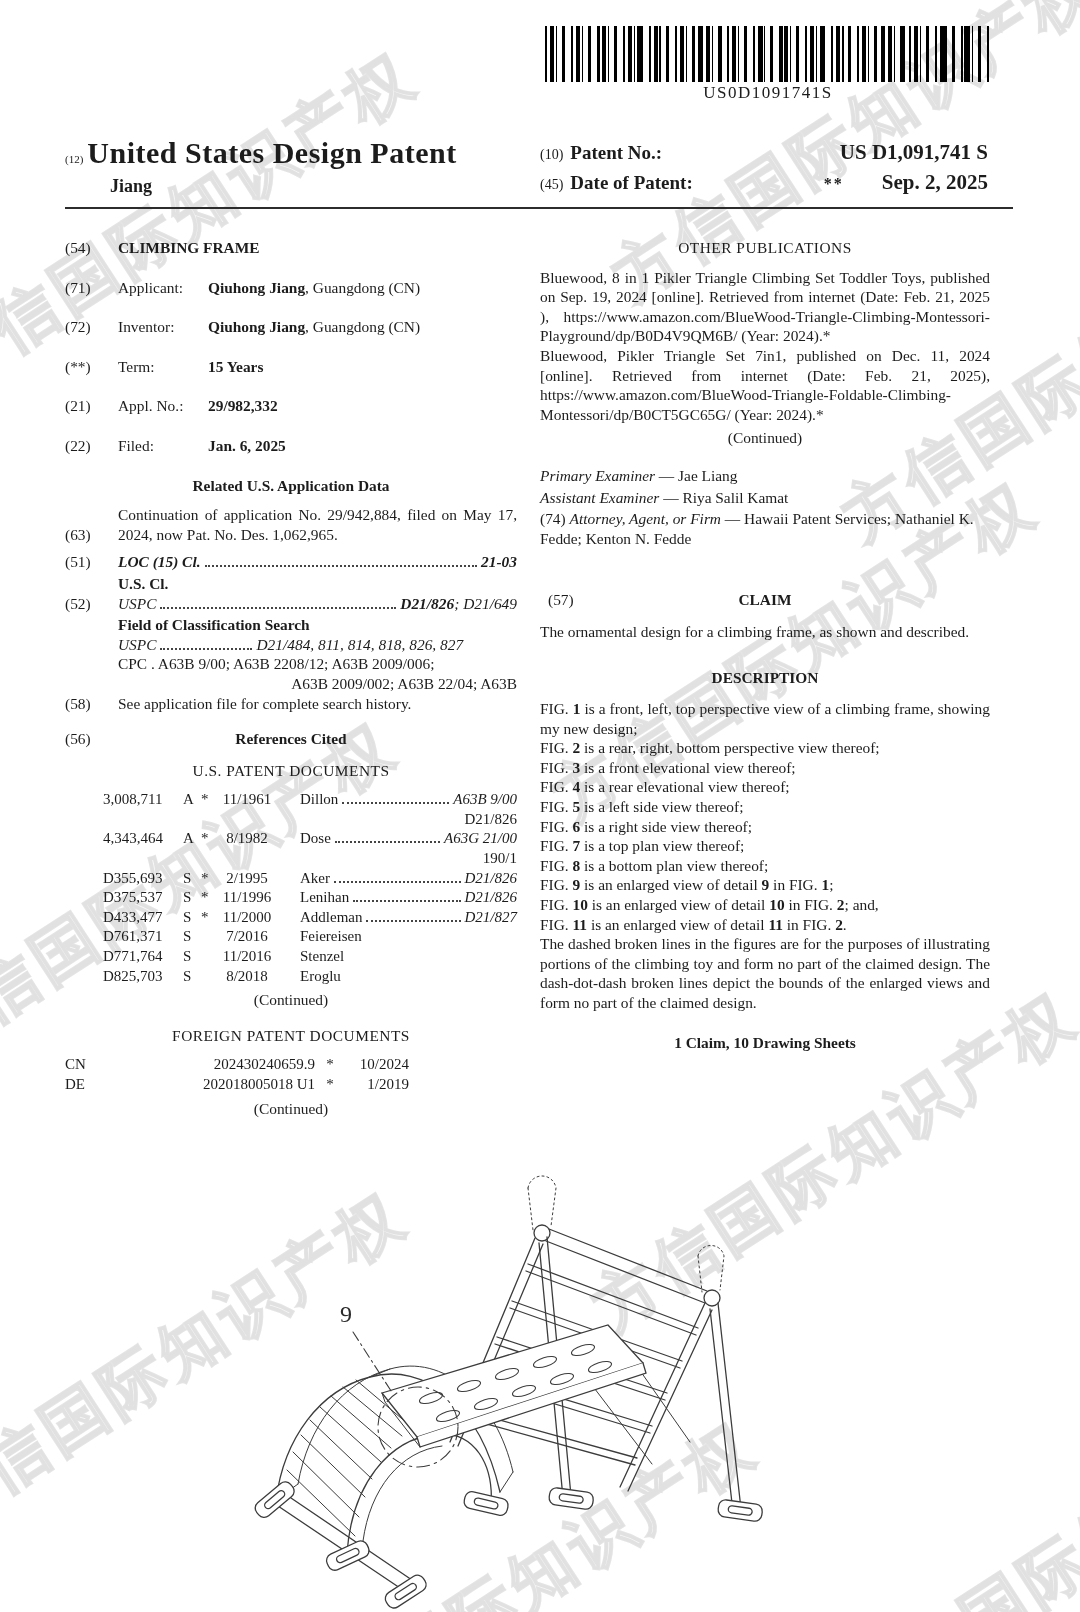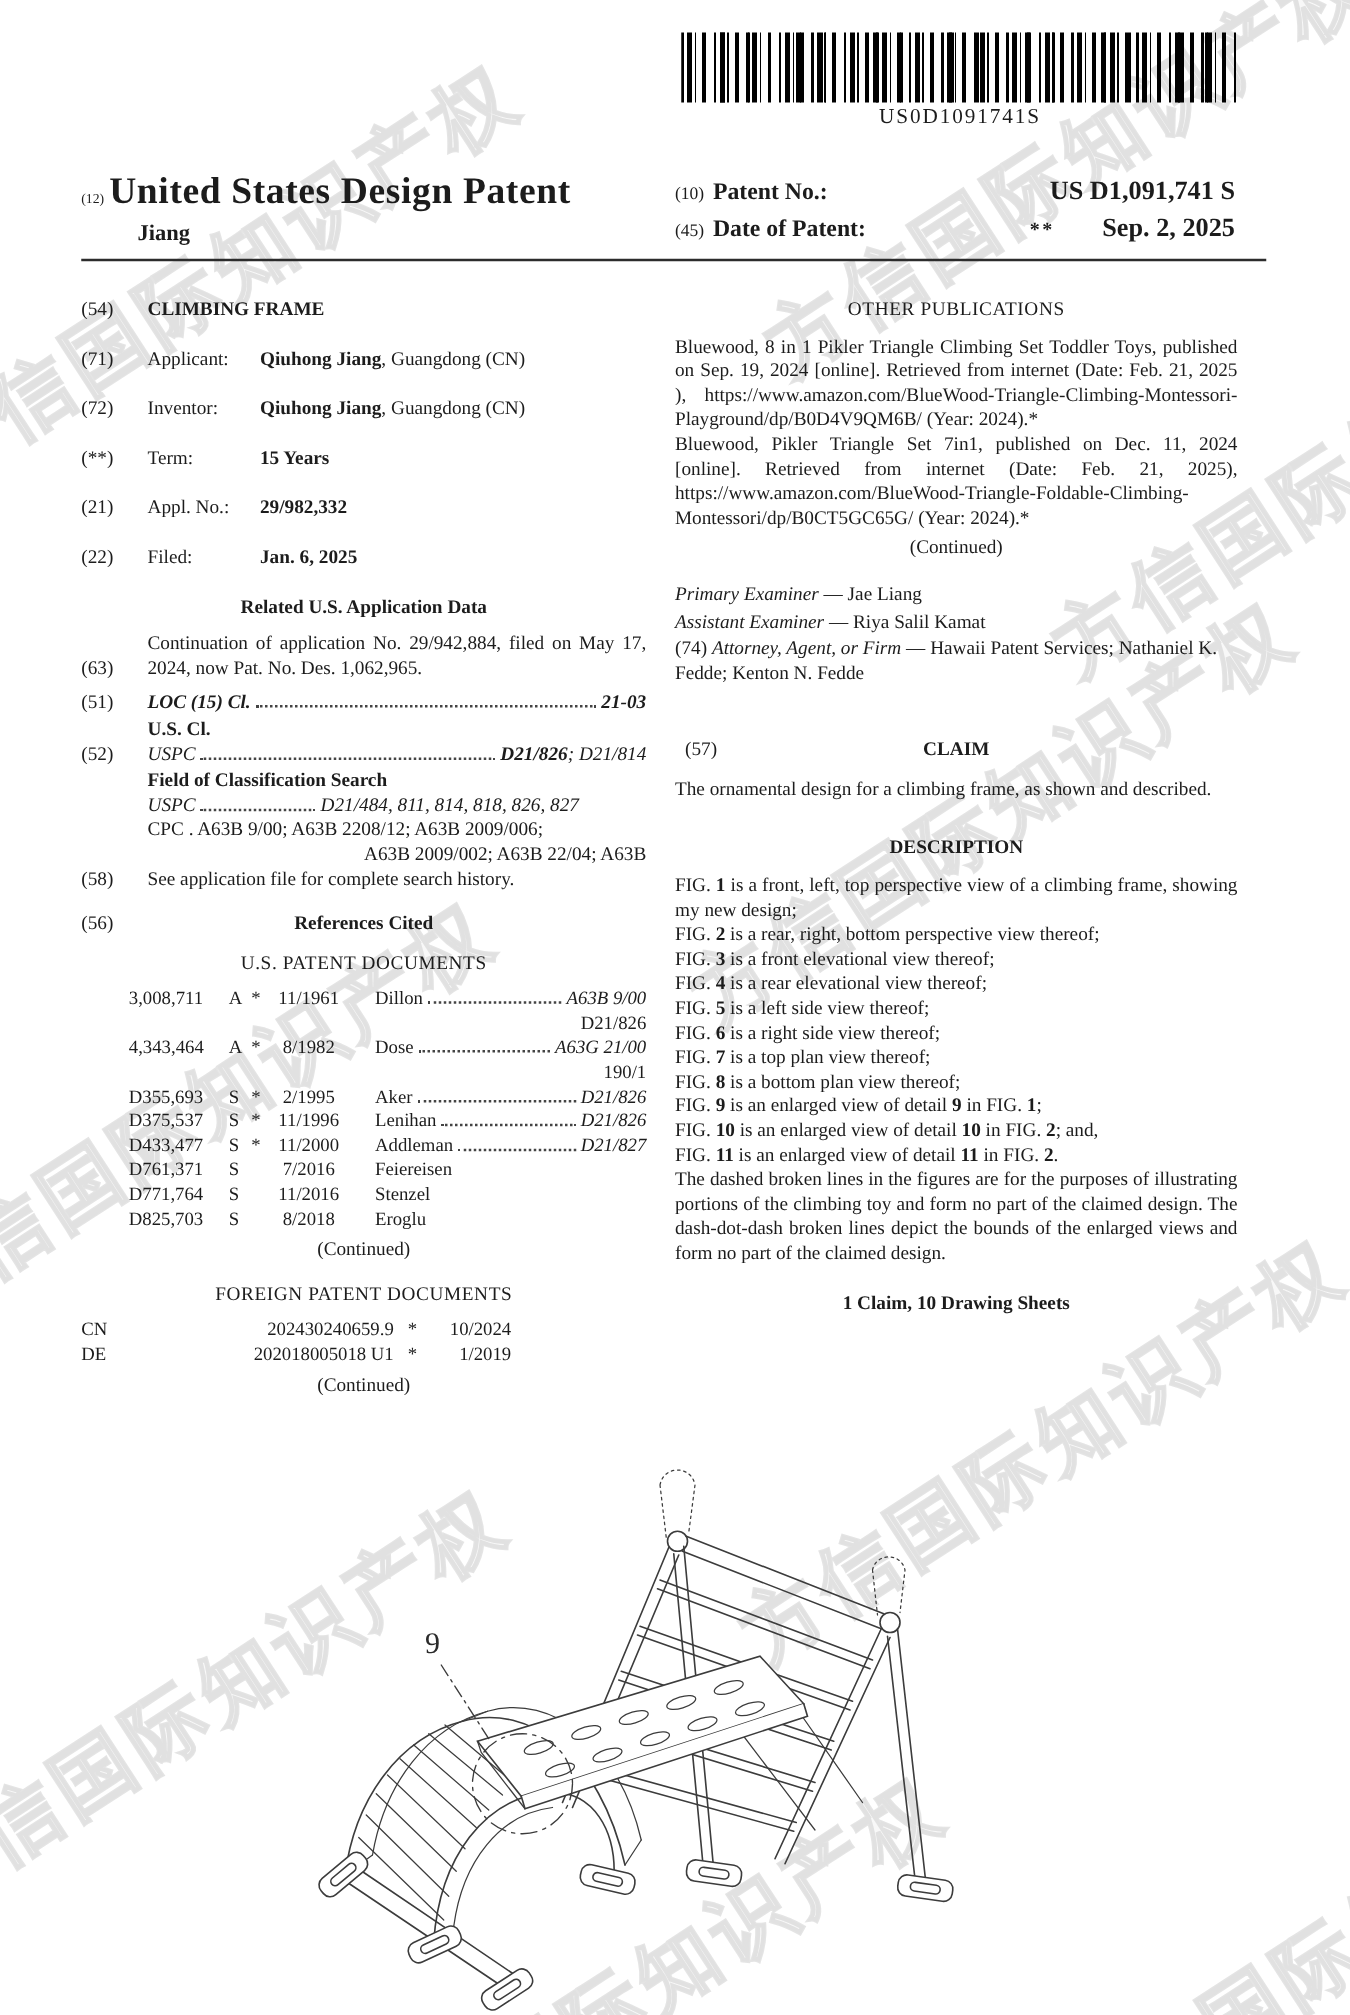--- a/index.html
+++ b/index.html
@@ -165,21 +165,21 @@
         </span>
     </div>
 
     <div class="item" style="margin-bottom:2px;">
       <span class="code">(52)</span>
       <span class="itext">
         <b>U.S. Cl.</b>
         <span class="flexrow">
             <span class="nowrap">USPC</span>
             <span class="leader"></span>
-            <span class="nowrap"><b>D21/826</b><span>; D21/814</span></span>
+            <span class="nowrap"><b>D21/826</b><span>; D21/649</span></span>
           </span>
       </span>
     </div>
 
     <div class="item" style="margin-bottom:6px;">
       <span class="code">(58)</span>
       <span class="itext">
         <b>Field of Classification Search</b>
         <span class="flexrow">
             <span class="nowrap">USPC</span>

